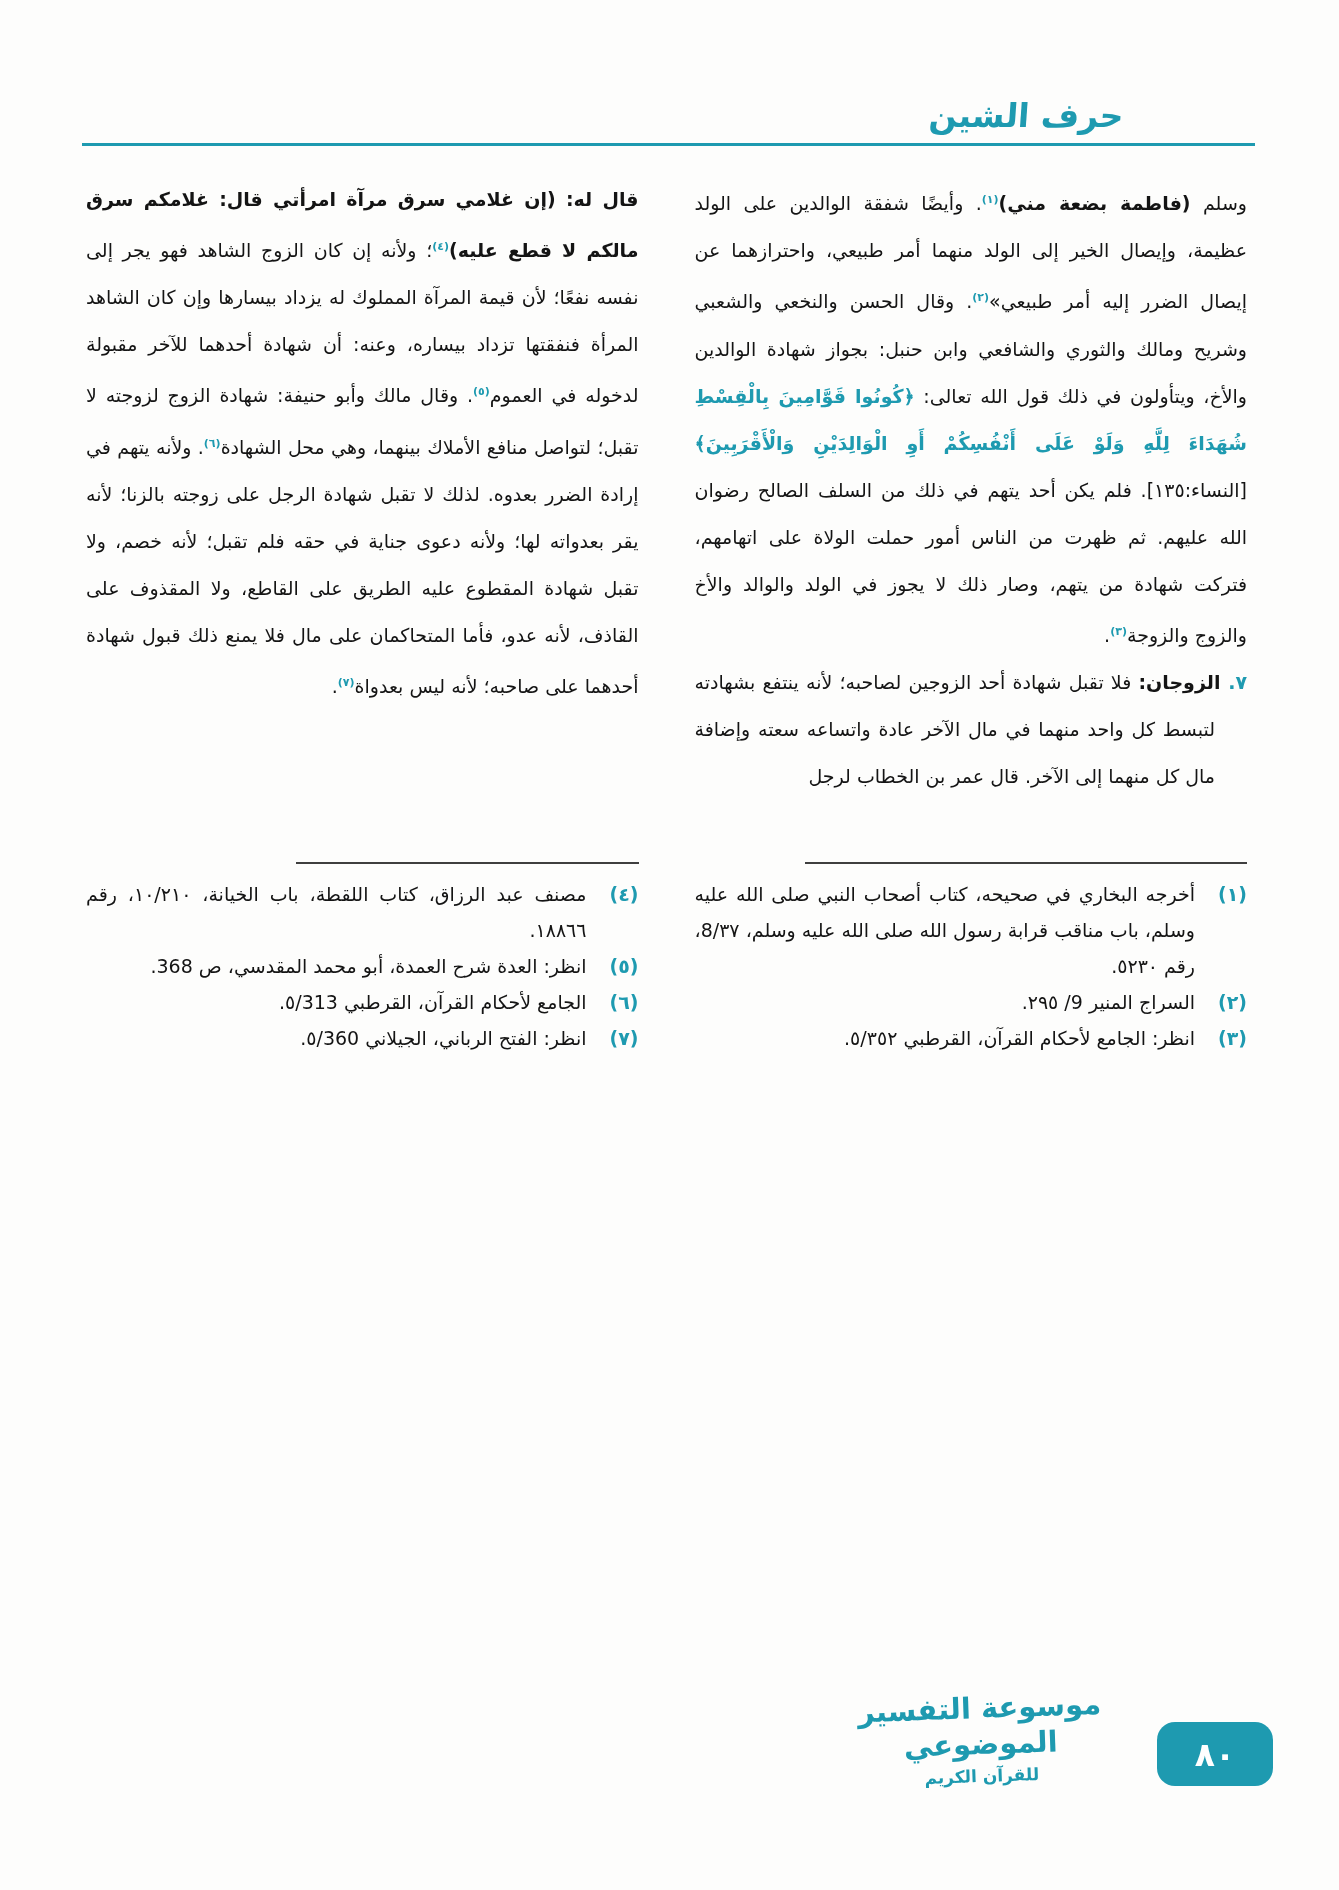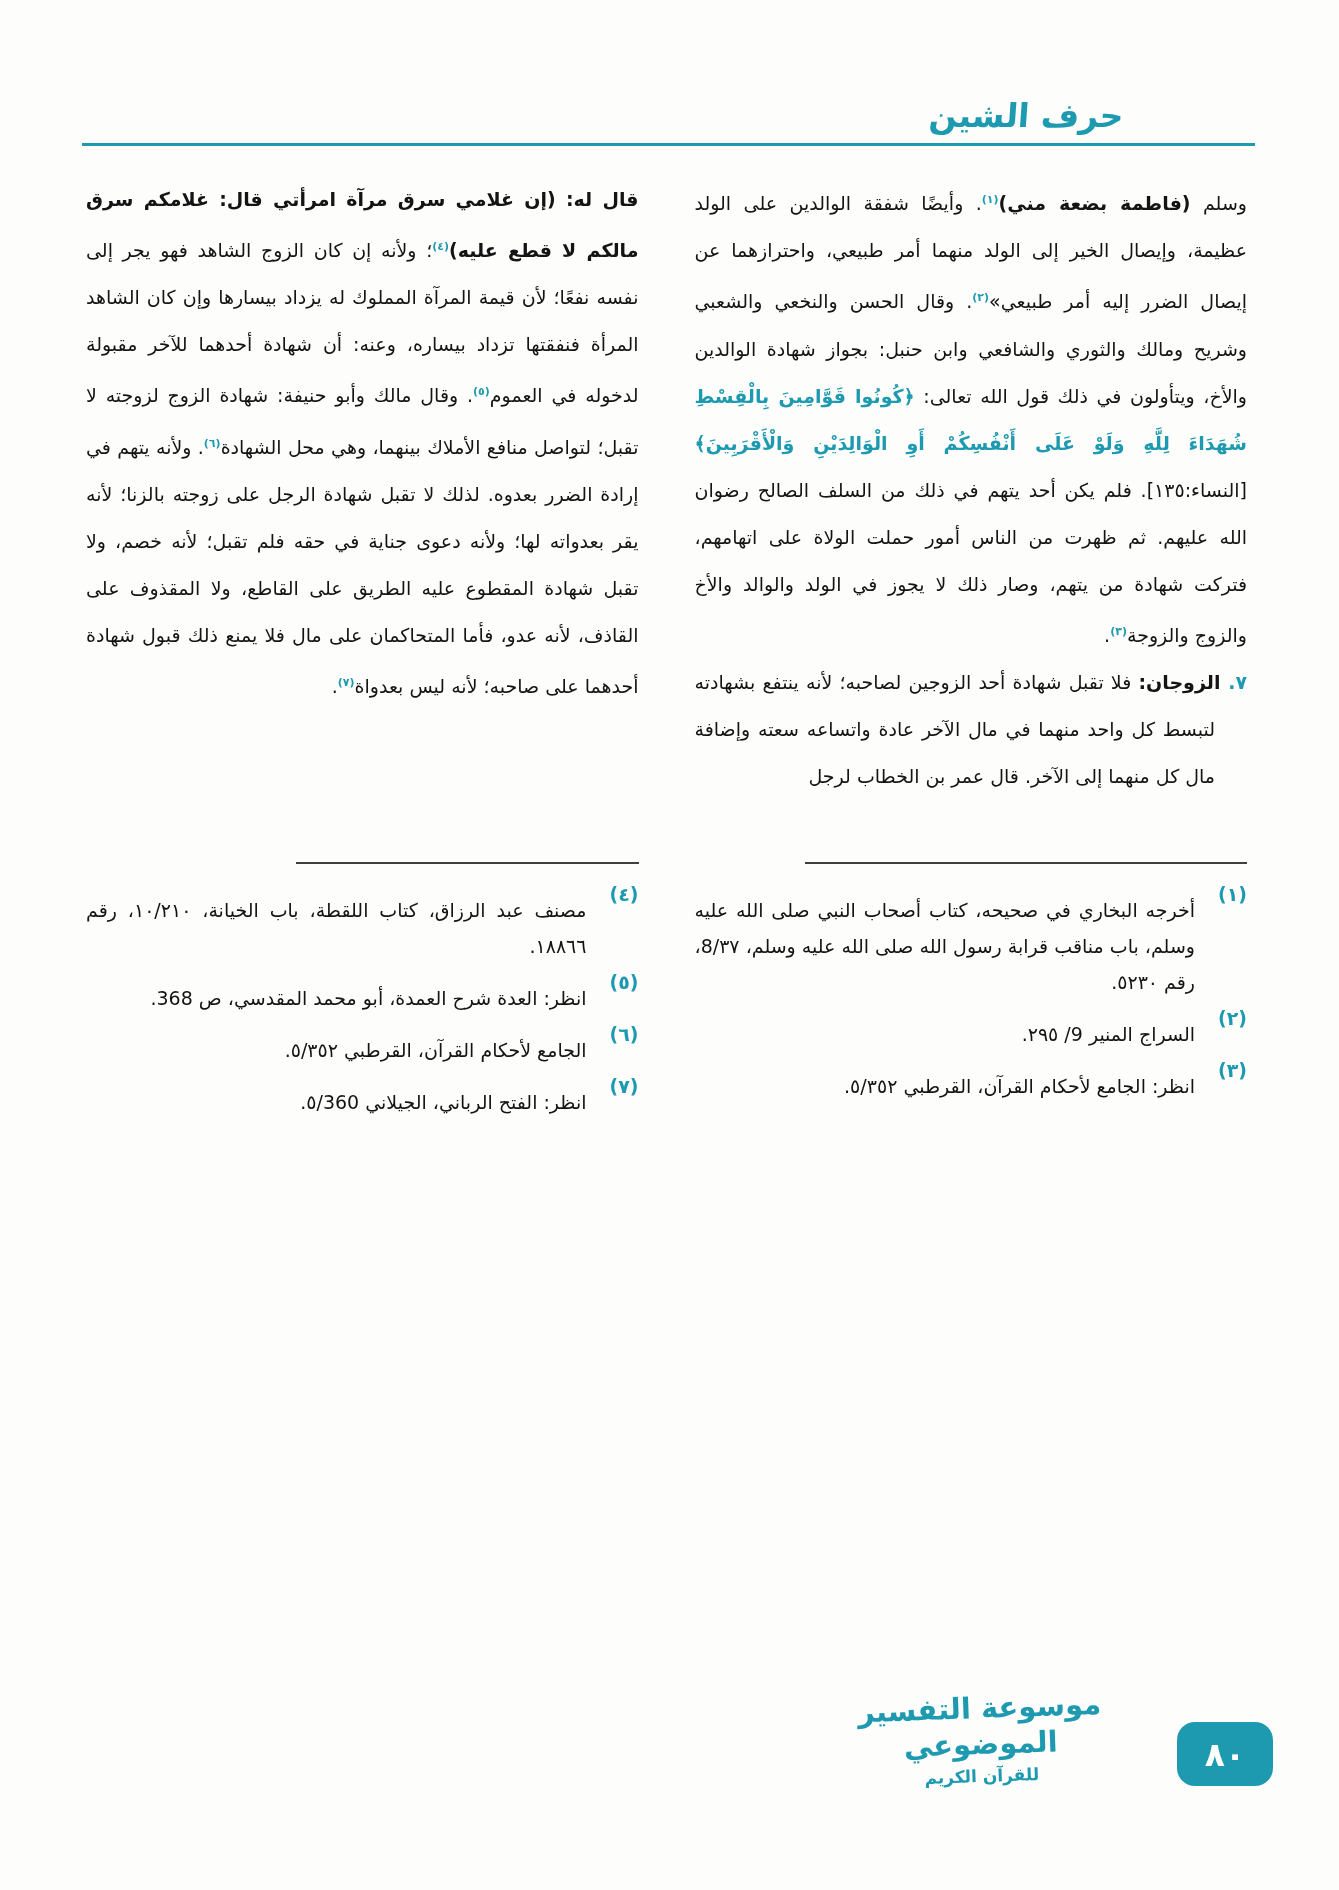--- a/index.html
+++ b/index.html
@@ -64,39 +64,39 @@
     padding: 0 92px 0 86px;
     margin-top: 62px;
     align-items: flex-start;
   }
   .fn-col { flex: 1 1 0; font-size: 19px; line-height: 36px; }
   .fn-rule { height: 0; border-top: 2px solid #3f3f3f; margin-bottom: 12px; }
   .fn-rule-right { width: 80%; }
   .fn-rule-left { width: 62%; }
   .fn-item { display: flex; gap: 8px; }
   .fn-num { color: #1e9ab0; font-weight: 700; min-width: 44px; white-space: nowrap; }
-  .fn-text { flex: 1; text-align: justify; margin-top: 16px; }
+  .fn-text { flex: 1; text-align: justify; }
   
   .logo {
     position: absolute;
     top: 1690px;
     right: 236px;
     width: 245px;
     text-align: center;
     color: #1e9ab0;
     transform: rotate(-2deg);
     line-height: 1.25;
   }
   .logo-line1 { font-size: 29px; font-weight: 700; }
   .logo-line2 { font-size: 17px; font-weight: 700; margin-top: 3px; }
   .page-badge {
     position: absolute;
     top: 1722px;
     right: 66px;
-    width: 96px;
+    width: 116px;
     height: 64px;
     background: #1e9ab0;
     border-radius: 18px;
     color: #ffffff;
     display: flex;
     align-items: center;
     justify-content: center;
     font-size: 33px;
     font-weight: 700;
   }
@@ -147,21 +147,21 @@
       <div class="fn-item">
         <span class="fn-num">(٤)</span>
         <div class="fn-text">مصنف عبد الرزاق، كتاب اللقطة، باب الخيانة، ١٠/٢١٠، رقم ١٨٨٦٦.</div>
       </div>
       <div class="fn-item">
         <span class="fn-num">(٥)</span>
         <div class="fn-text">انظر: العدة شرح العمدة، أبو محمد المقدسي، ص 368.</div>
       </div>
       <div class="fn-item">
         <span class="fn-num">(٦)</span>
-        <div class="fn-text">الجامع لأحكام القرآن، القرطبي ٥/٣٥٢.</div>
+        <div class="fn-text">الجامع لأحكام القرآن، القرطبي ٥/313.</div>
       </div>
       <div class="fn-item">
         <span class="fn-num">(٧)</span>
         <div class="fn-text">انظر: الفتح الرباني، الجيلاني ٥/360.</div>
       </div>
     </div>
 
   </div>
 
   <div class="logo">

